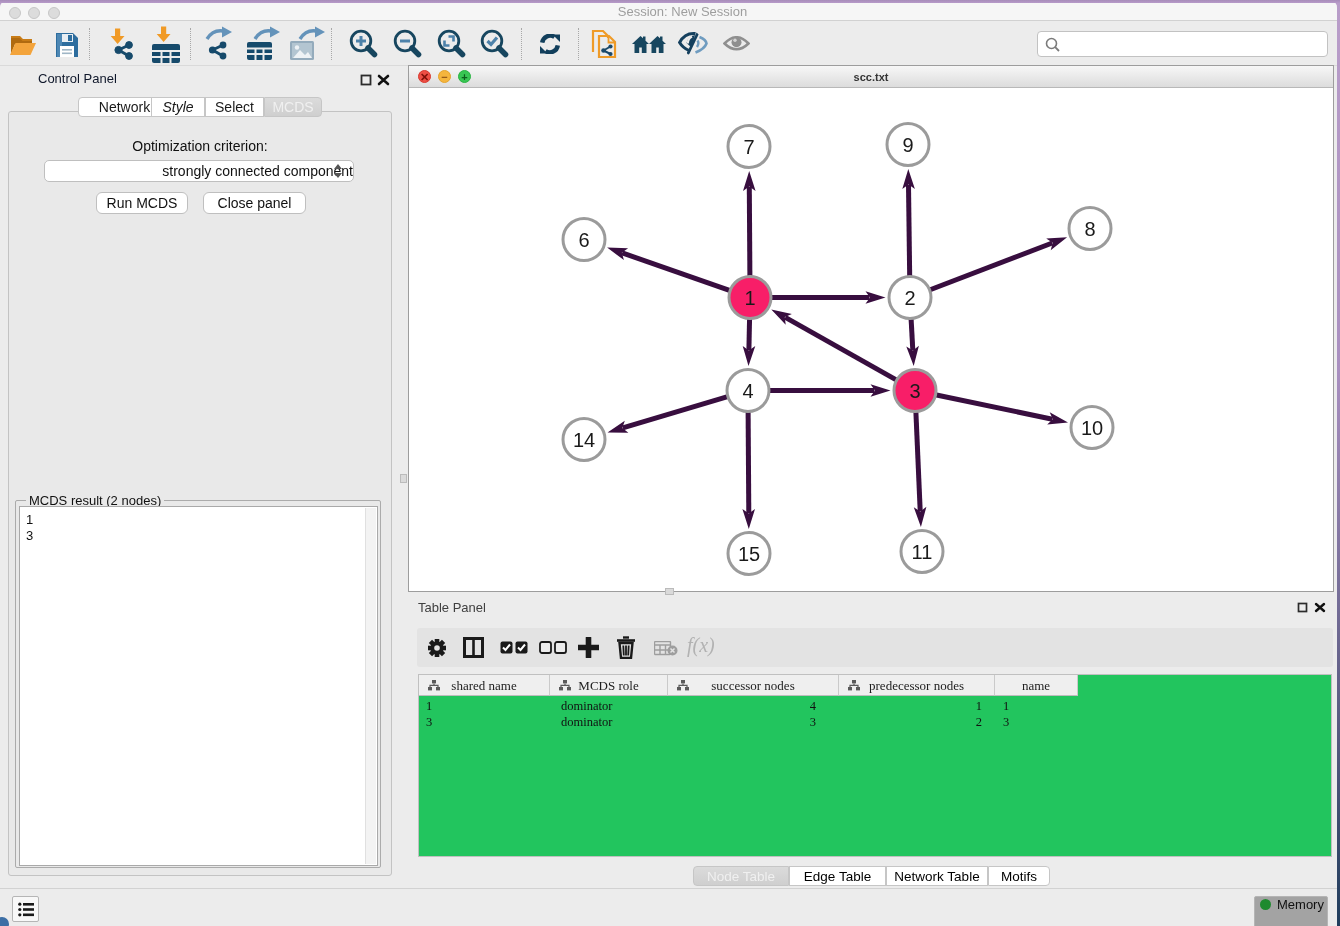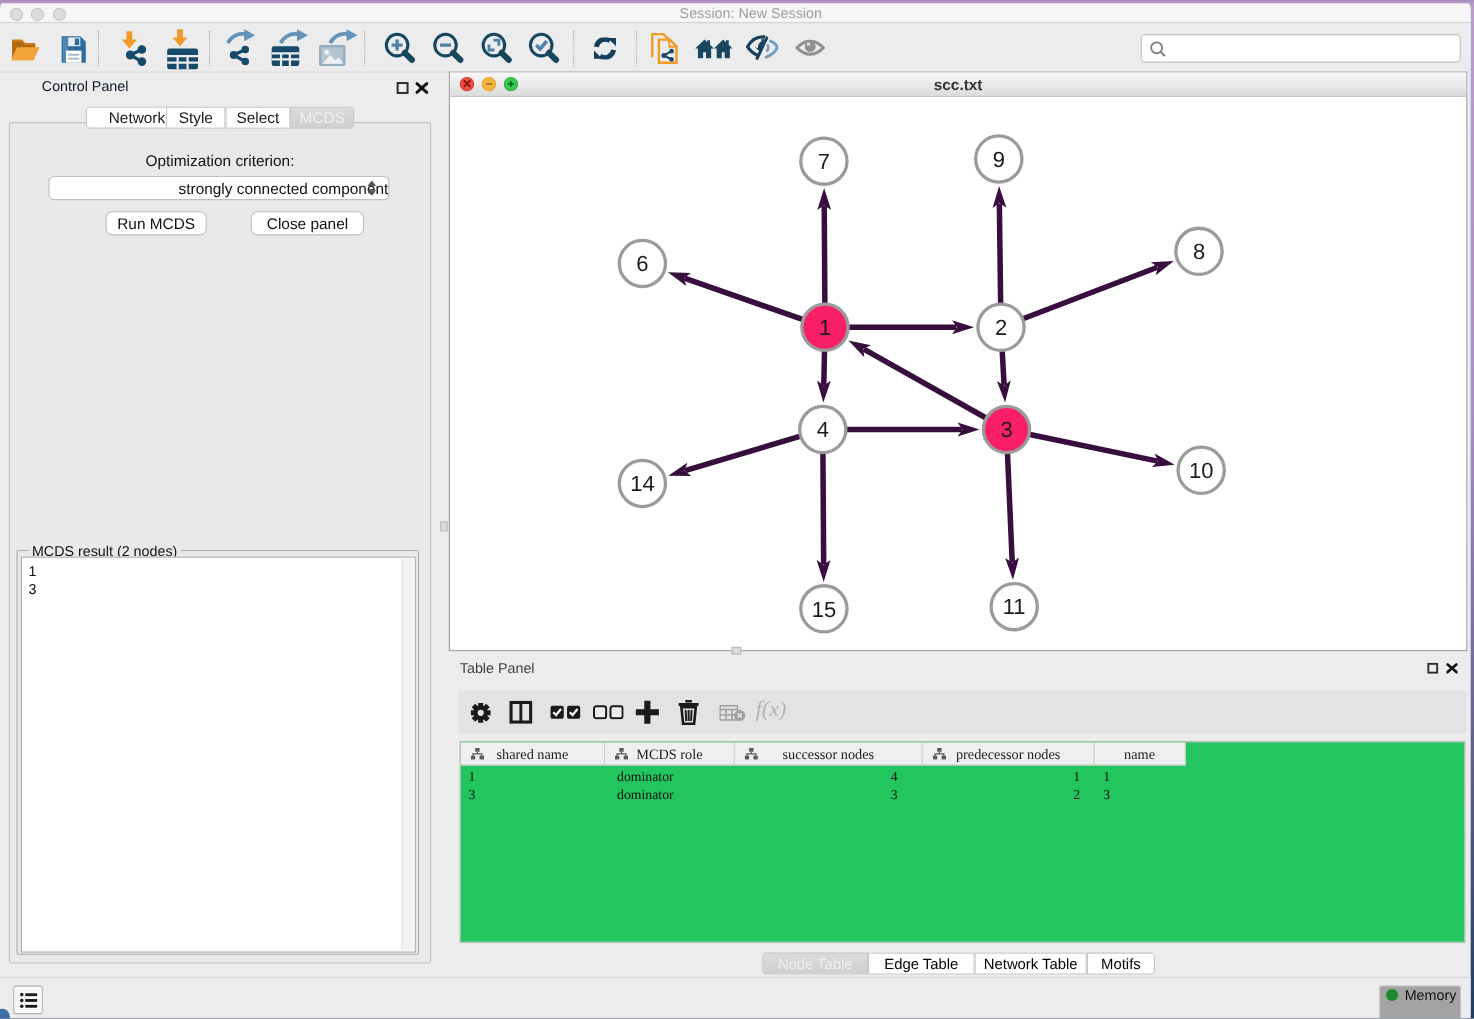--- a/index.html
+++ b/index.html
@@ -24,21 +24,21 @@
 #opt-label { position:absolute; left:0; top:138px; width:400px; text-align:center; font-size:14px; color:#111; }
 #dropdown { position:absolute; left:44px; top:160px; width:310px; height:22px; background:#fff; border:1px solid #bfbfbf; border-radius:5px; font-size:14px; color:#111; line-height:20px; padding-left:12px;text-align:right; }
 
 #grp { position:absolute; left:15px; top:500px; width:366px; height:368px; border:1px solid #ababab; border-radius:2px; }
 #grp-label { position:absolute; left:26px; top:493px; background:#e9e9e9; padding:0 3px; font-size:13px; color:#111; }
 #grp-text { position:absolute; left:19px; top:506px; width:359px; height:360px; background:#fff; border:1px solid #a9a9a9; font-size:13px; color:#111; line-height:16px; padding:5px 0 0 6px; }
 #grp-scroll { position:absolute; right:1px; top:1px; width:11px; height:356px; background:#f3f3f3; border-left:1px solid #e0e0e0; }
 
 #netframe { position:absolute; left:408px; top:65px; width:926px; height:527px; border:1px solid #9d9d9d; background:#fff; }
 #nettitle { position:absolute; left:0; top:0; width:100%; height:22px; background:linear-gradient(180deg,#f7f7f7,#dcdcdc); border-bottom:1px solid #b8b8b8; }
-#nettitle span { display:block; text-align:center; font-size:14px; font-weight:bold; color:#333; line-height:22px; }
+#nettitle span { display:block; text-align:center; font-size:11px; font-weight:bold; color:#333; line-height:22px; }
 .mac { position:absolute; top:4px; width:13px; height:13px; border-radius:50%; font-size:11px; font-weight:bold; text-align:center; line-height:13px; }
 
 #tp-title { position:absolute; left:418px; top:600px; font-size:13px; color:#404040; }
 #tp-toolbar { position:absolute; left:417px; top:628px; width:916px; height:39px; background:#e3e3e3; border-radius:3px; }
 #tbl { position:absolute; left:418px; top:674px; width:914px; height:183px; background:#22c55e; border:1px solid #c0c0c0;font-family:Liberation Serif, serif; }
 .th { position:absolute; top:0; height:21px; background:#efefef; border-right:1px solid #cacaca; border-bottom:1px solid #bdbdbd; font-size:13px; color:#1c1c1c; text-align:center; line-height:21px; }
 .td { position:absolute; font-size:12.5px; color:#111; height:16px; line-height:16px; }
 .btab { position:absolute; top:866px; height:20px; background:#fff; border:1px solid #c6c6c6; font-size:13.5px; color:#000000; text-align:center; line-height:19px; }
 .tabsel { background:linear-gradient(180deg,#dbdbdb,#cfcfcf) !important; color:#f0f0f0 !important; }
 
@@ -205,29 +205,29 @@
 
   <div id="cp-title">Control Panel</div>
   <svg class="abs" style="left:360px;top:74px;" width="12" height="12" viewBox="0 0 12 12">
       <rect x="1.5" y="1.5" width="9" height="9" fill="none" stroke="#2b2b2b" stroke-width="1.8"></rect>
     </svg>
   <svg class="abs" style="left:377px;top:74px;" width="13" height="12" viewBox="0 0 13 12">
       <path d="M2,2 L11,10 M11,2 L2,10" stroke="#111" stroke-width="2.6" stroke-linecap="round"></path>
     </svg>
   <div id="cp-panel"></div>
   <div class="tab" style="left:78px; width:93px; border-radius:4px 0 0 4px;">Network</div>
-  <div class="tab" style="left:151px; width:54px;">Style</div>
+  <div class="tab" style="left:151px; width:54px;font-style:italic;">Style</div>
   <div class="tab" style="left:205px; width:59px;">Select</div>
   <div class="tab tabsel" style="left:264px; width:58px; border-radius:0 4px 4px 0;">MCDS</div>
   <div id="opt-label">Optimization criterion:</div>
   <div id="dropdown">strongly connected component<svg width="10" height="14" style="position:absolute;right:10px;top:3px;" viewBox="0 0 10 14">
         <path d="M5 0 L9 5 L1 5 Z M5 14 L1 9 L9 9 Z" fill="#555"></path>
       </svg></div>
   <div class="btn" style="left:96px; top:192px; width:92px; height:22px; line-height:20px;text-align:center;">Run MCDS</div>
-  <div class="btn" style="left:203px; top:192px; width:103px; height:22px; line-height:20px;margin-left:25px;">Close panel</div>
+  <div class="btn" style="left:203px; top:192px; width:103px; height:22px; line-height:20px;">Close panel</div>
   <div id="grp"></div>
   <div id="grp-label">MCDS result (2 nodes)</div>
   <div id="grp-text">1<br>3<div id="grp-scroll"></div></div>
 
   <div id="netframe">
     <div id="nettitle">
       <div class="mac" style="left:9px; background:#ee4f45; border:1px solid #d8382e; color:#7e0f08;">✕</div>
       <div class="mac" style="left:29px; background:#f5b53d; border:1px solid #e5a42c; color:#94591a;">−</div>
       <div class="mac" style="left:49px; background:#39c553; border:1px solid #28b441; color:#0c5f1c;">+</div>
       <span>scc.txt</span>

